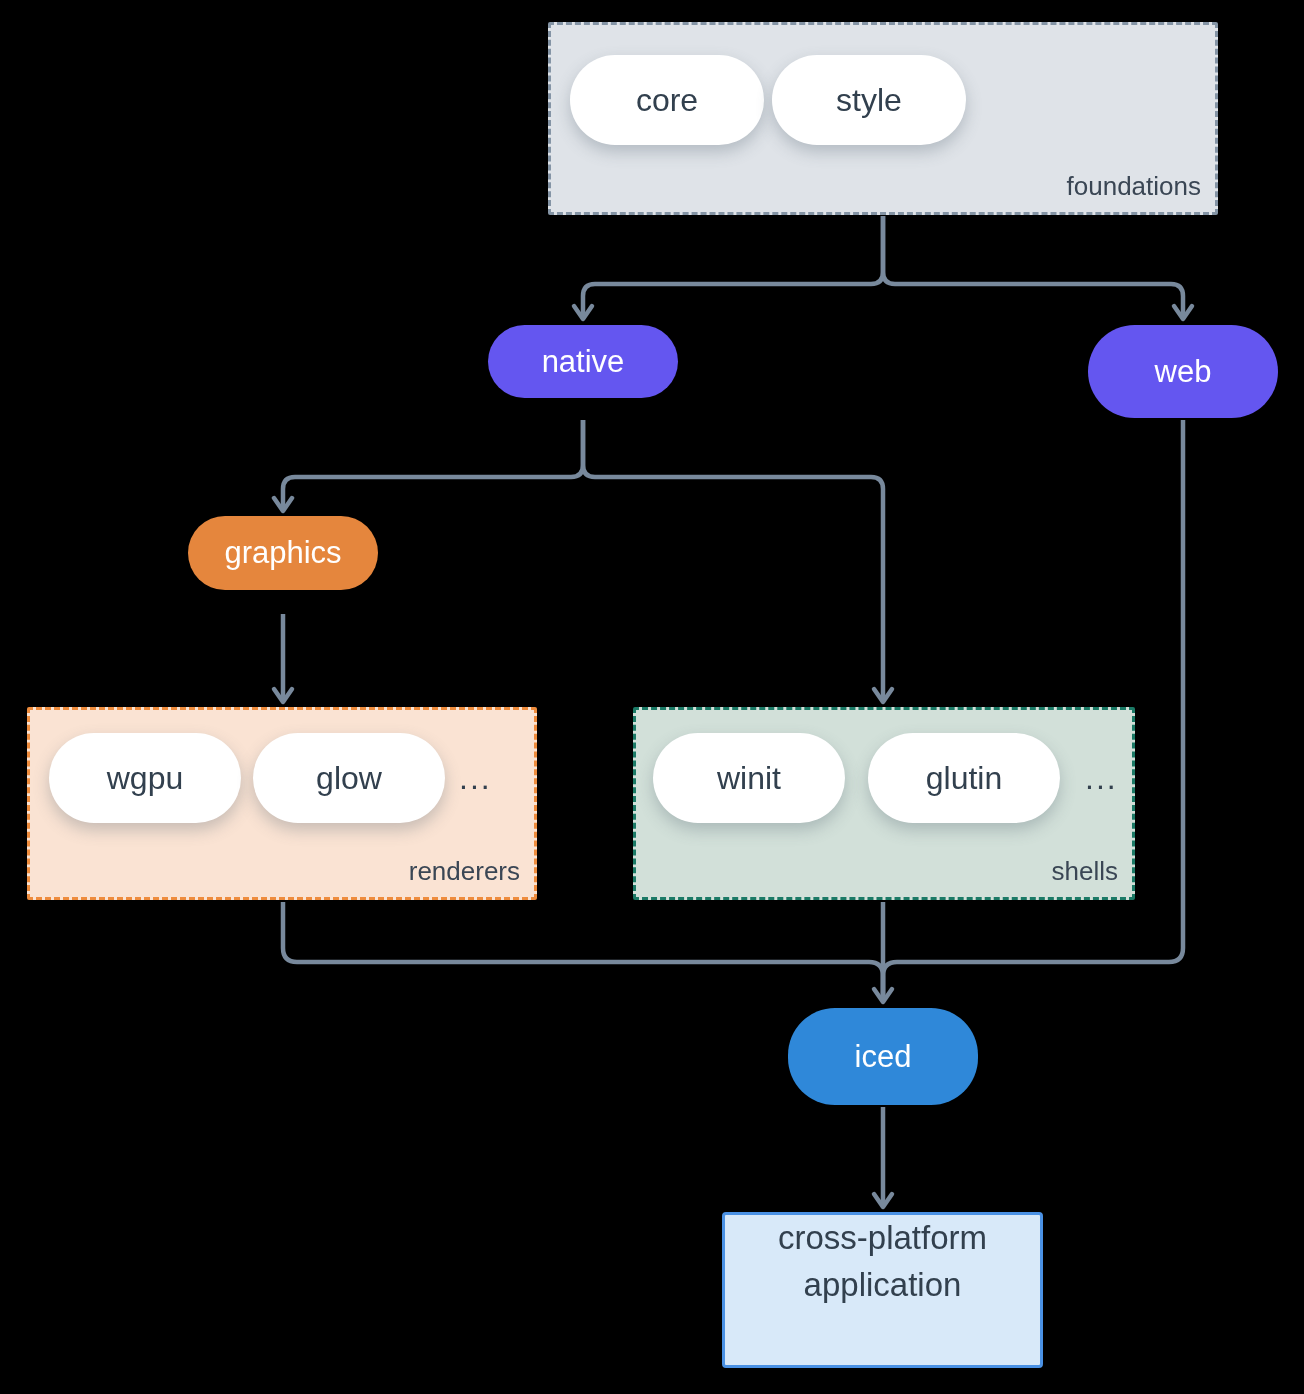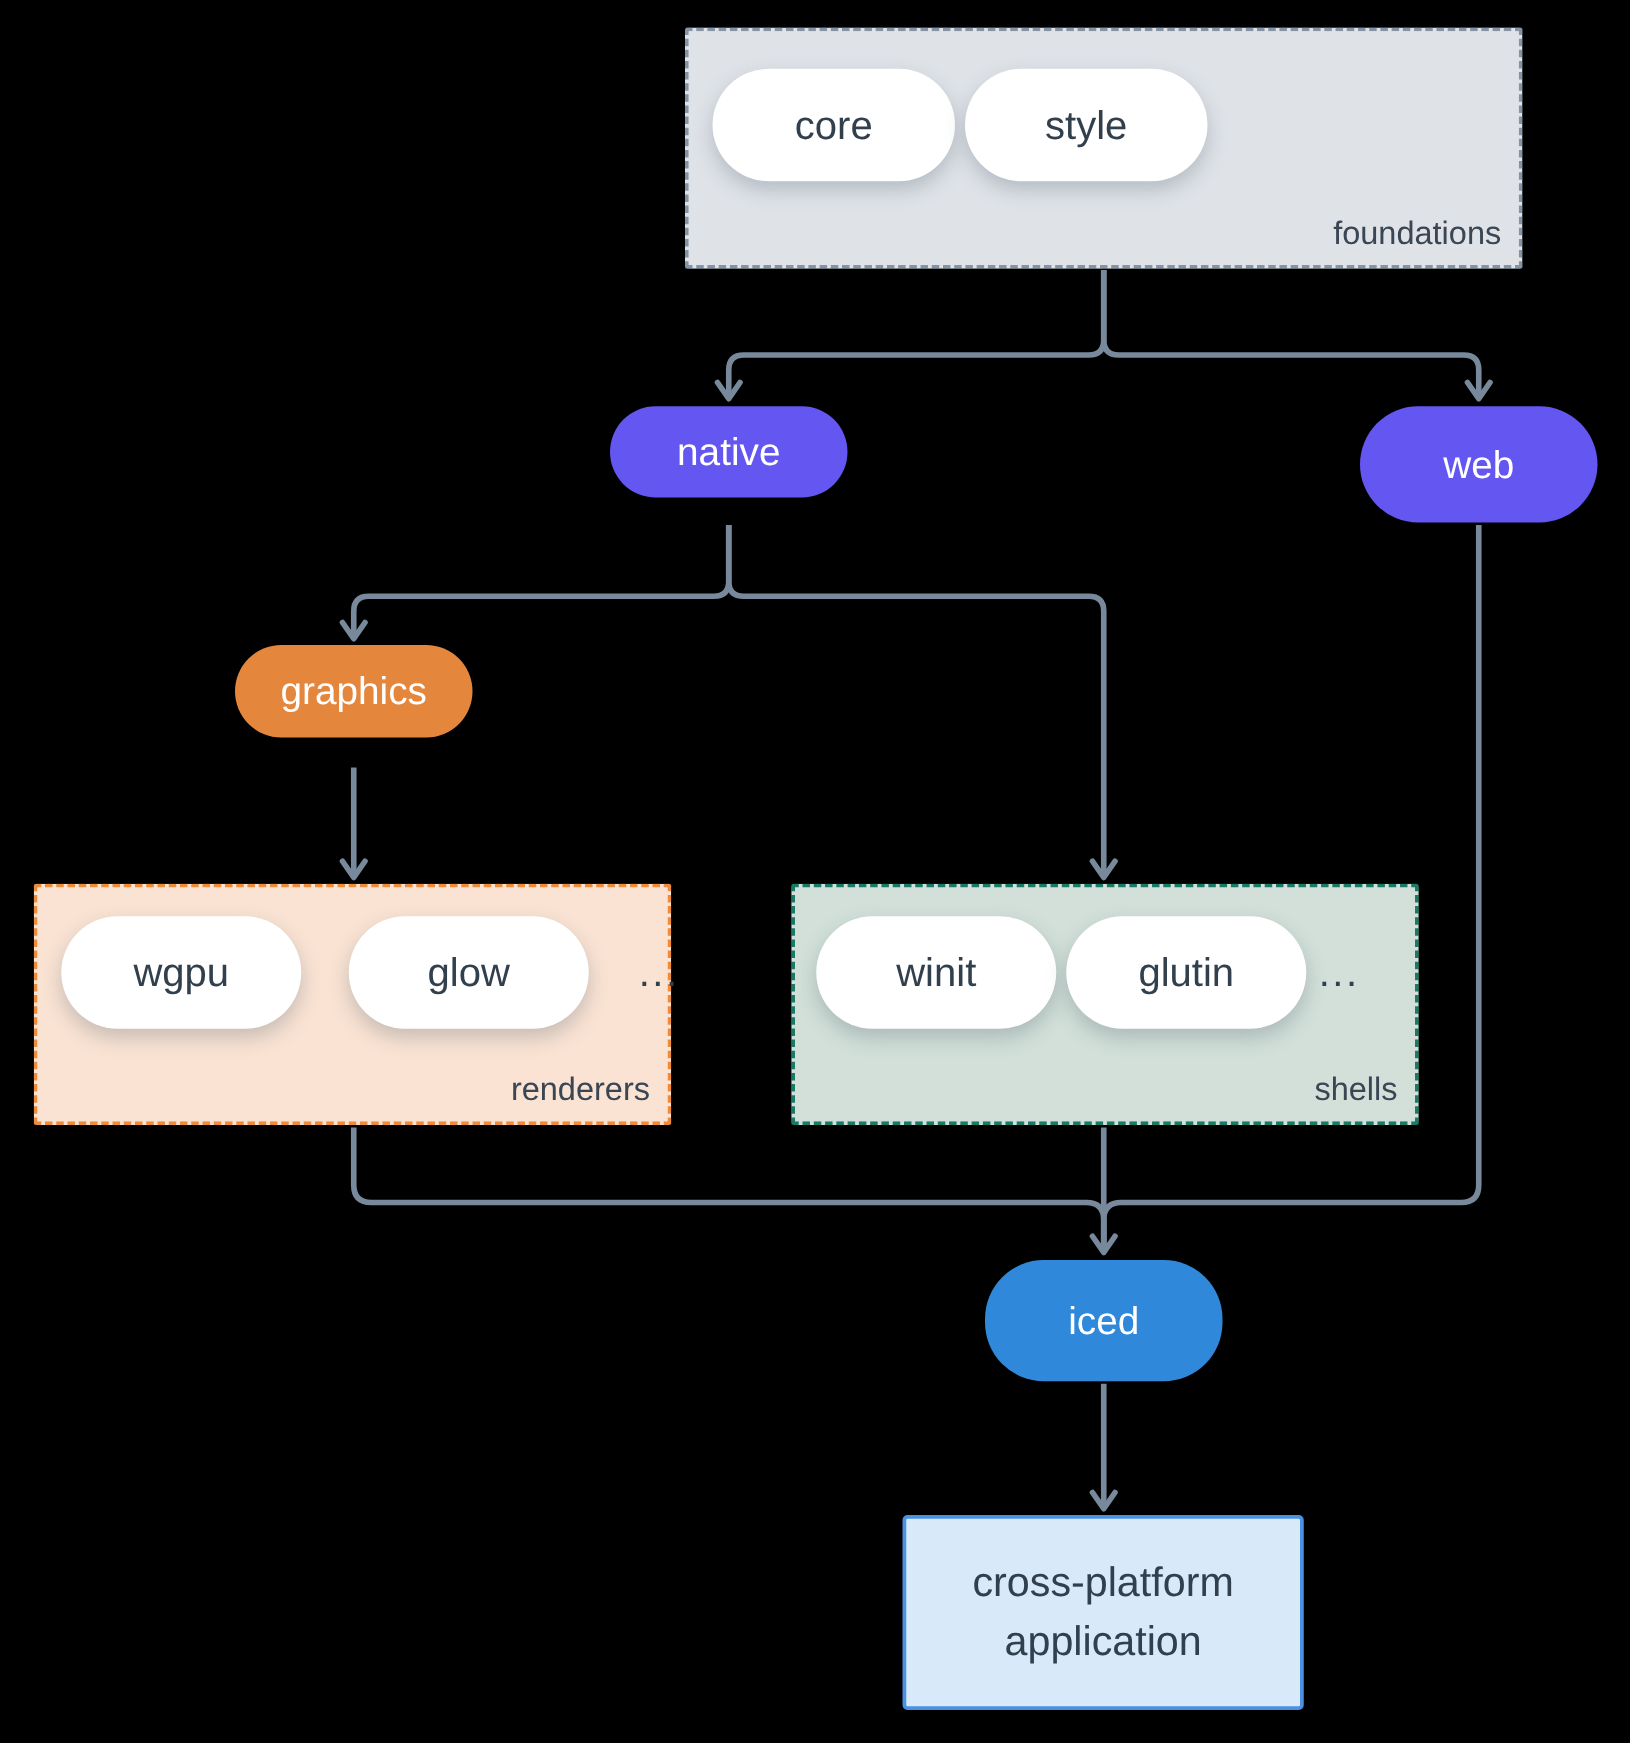--- a/index.html
+++ b/index.html
@@ -34,22 +34,22 @@
   .group{position:absolute;box-sizing:border-box;border:3px dashed;border-radius:2px;}
   #group-foundations{left:548px;top:22px;width:670px;height:193px;
     background:var(--foundations-fill);border-color:var(--foundations-border);}
   #group-renderers{left:27px;top:707px;width:510px;height:193px;
     background:var(--renderers-fill);border-color:var(--renderers-border);}
   #group-shells{left:633px;top:707px;width:502px;height:193px;
     background:var(--shells-fill);border-color:var(--shells-border);}
 
   .pill-row{display:flex;align-items:center;}
   #group-foundations .pill-row{padding:30px 0 0 19px;gap:8px;}
-  #group-renderers .pill-row{padding:23px 0 0 19px;gap:38px;}
-  #group-shells .pill-row{padding:23px 0 0 17px;gap:8px;}
+  #group-renderers .pill-row{padding:23px 0 0 19px;gap:12px;}
+  #group-shells .pill-row{padding:23px 0 0 17px;gap:23px;}
   .pill{
     width:194px;height:90px;border-radius:45px;flex:0 0 auto;
     background:var(--pill-fill);color:var(--pill-text);
     display:flex;align-items:center;justify-content:center;
     font-size:32px;box-shadow:0 7px 16px rgba(80,95,110,0.30);
   }
   #group-renderers .pill,#group-shells .pill{width:192px;}
   .more{font-size:32px;color:var(--pill-text);letter-spacing:2px;padding-left:2px;}
   .group-label{position:absolute;right:14px;bottom:10px;font-size:26px;color:var(--label-text);}
 
@@ -58,21 +58,21 @@
     color:var(--node-text);font-size:31px;border-radius:47px;
   }
   #node-native{left:488px;top:325px;width:190px;height:73px;background:var(--native-fill);}
   #node-web{left:1088px;top:325px;width:190px;height:93px;background:var(--web-fill);}
   #node-graphics{left:188px;top:516px;width:190px;height:74px;background:var(--graphics-fill);}
   #node-iced{left:788px;top:1008px;width:190px;height:97px;background:var(--iced-fill);}
 
   #node-application{
     position:absolute;left:722px;top:1212px;width:321px;height:156px;box-sizing:border-box;
     background:var(--app-fill);border:3px solid var(--app-border);border-radius:4px;
-    color:var(--pill-text);display:flex;align-items:center;justify-content:center;
+    color:var(--pill-text);display:flex;align-items:flex-start;justify-content:center;
     text-align:center;font-size:33px;line-height:1.42;padding:0 26px;
   }
 </style>
 </head>
 <body>
 
 <div class="canvas">
 
   <svg class="edges" viewBox="0 0 1304 1394">
     <path class="edge" d="M883 216 V272 Q883 284 871 284 H595 Q583 284 583 296 V317"></path>

